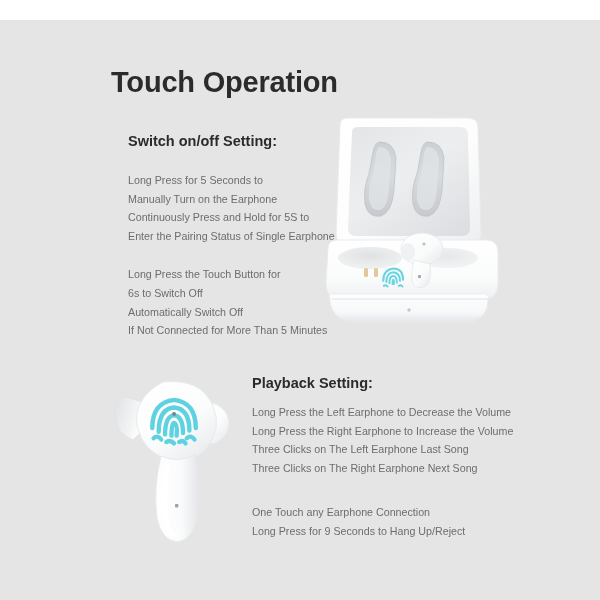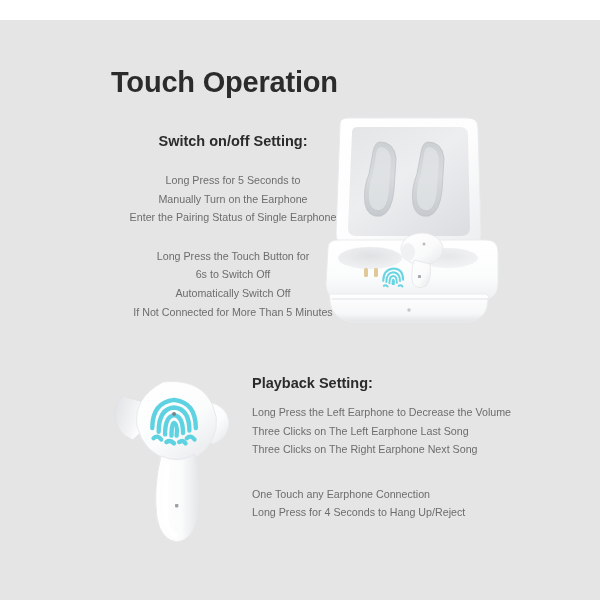--- a/index.html
+++ b/index.html
@@ -44,21 +44,20 @@
     line-height: 18.6px;
     white-space: nowrap;
   }
 
   
   #switch-section {
     position: absolute;
     left: 128px;
     top: 113px;
     width: 210px;
-    text-align: center;
   }
   #switch-section .sec-heading { margin-bottom: 22px; }
   #switch-block-2 { margin-top: 20px; }
 
   
   #playback-section {
     position: absolute;
     left: 252px;
     top: 355px;
     width: 275px;
@@ -79,39 +78,41 @@
 
 <div id="page">
 
   <div class="page-title">Touch Operation</div>
 
   <div id="switch-section">
     <div class="sec-heading">Switch on/off Setting:</div>
     <div>
       <div class="body-line">Long Press for 5 Seconds to</div>
       <div class="body-line">Manually Turn on the Earphone</div>
+      <div class="body-line">Continuously Press and Hold for 5S to</div>
       <div class="body-line">Enter the Pairing Status of Single Earphone</div>
     </div>
     <div id="switch-block-2">
       <div class="body-line">Long Press the Touch Button for</div>
       <div class="body-line">6s to Switch Off</div>
       <div class="body-line">Automatically Switch Off</div>
       <div class="body-line">If Not Connected for More Than 5 Minutes</div>
     </div>
   </div>
 
   <div id="playback-section">
     <div class="sec-heading">Playback Setting:</div>
     <div class="body-line">Long Press the Left Earphone to Decrease the Volume</div>
+    <div class="body-line">Long Press the Right Earphone to Increase the Volume</div>
     <div class="body-line">Three Clicks on The Left Earphone Last Song</div>
     <div class="body-line">Three Clicks on The Right Earphone Next Song</div>
 
     <div id="call-section">
       <div class="body-line">One Touch any Earphone Connection</div>
-      <div class="body-line">Long Press for 4 Seconds to Hang Up/Reject</div>
+      <div class="body-line">Long Press for 9 Seconds to Hang Up/Reject</div>
     </div>
   </div>
 
   <div class="art" id="case-art">
     <svg viewBox="0 0 190 225" width="190" height="225">
       <defs>
         <linearGradient id="lidOuter" x1="0" y1="0" x2="1" y2="1">
           <stop offset="0%" stop-color="#ffffff"></stop>
           <stop offset="55%" stop-color="#fdfdfd"></stop>
           <stop offset="100%" stop-color="#eceef0"></stop>

